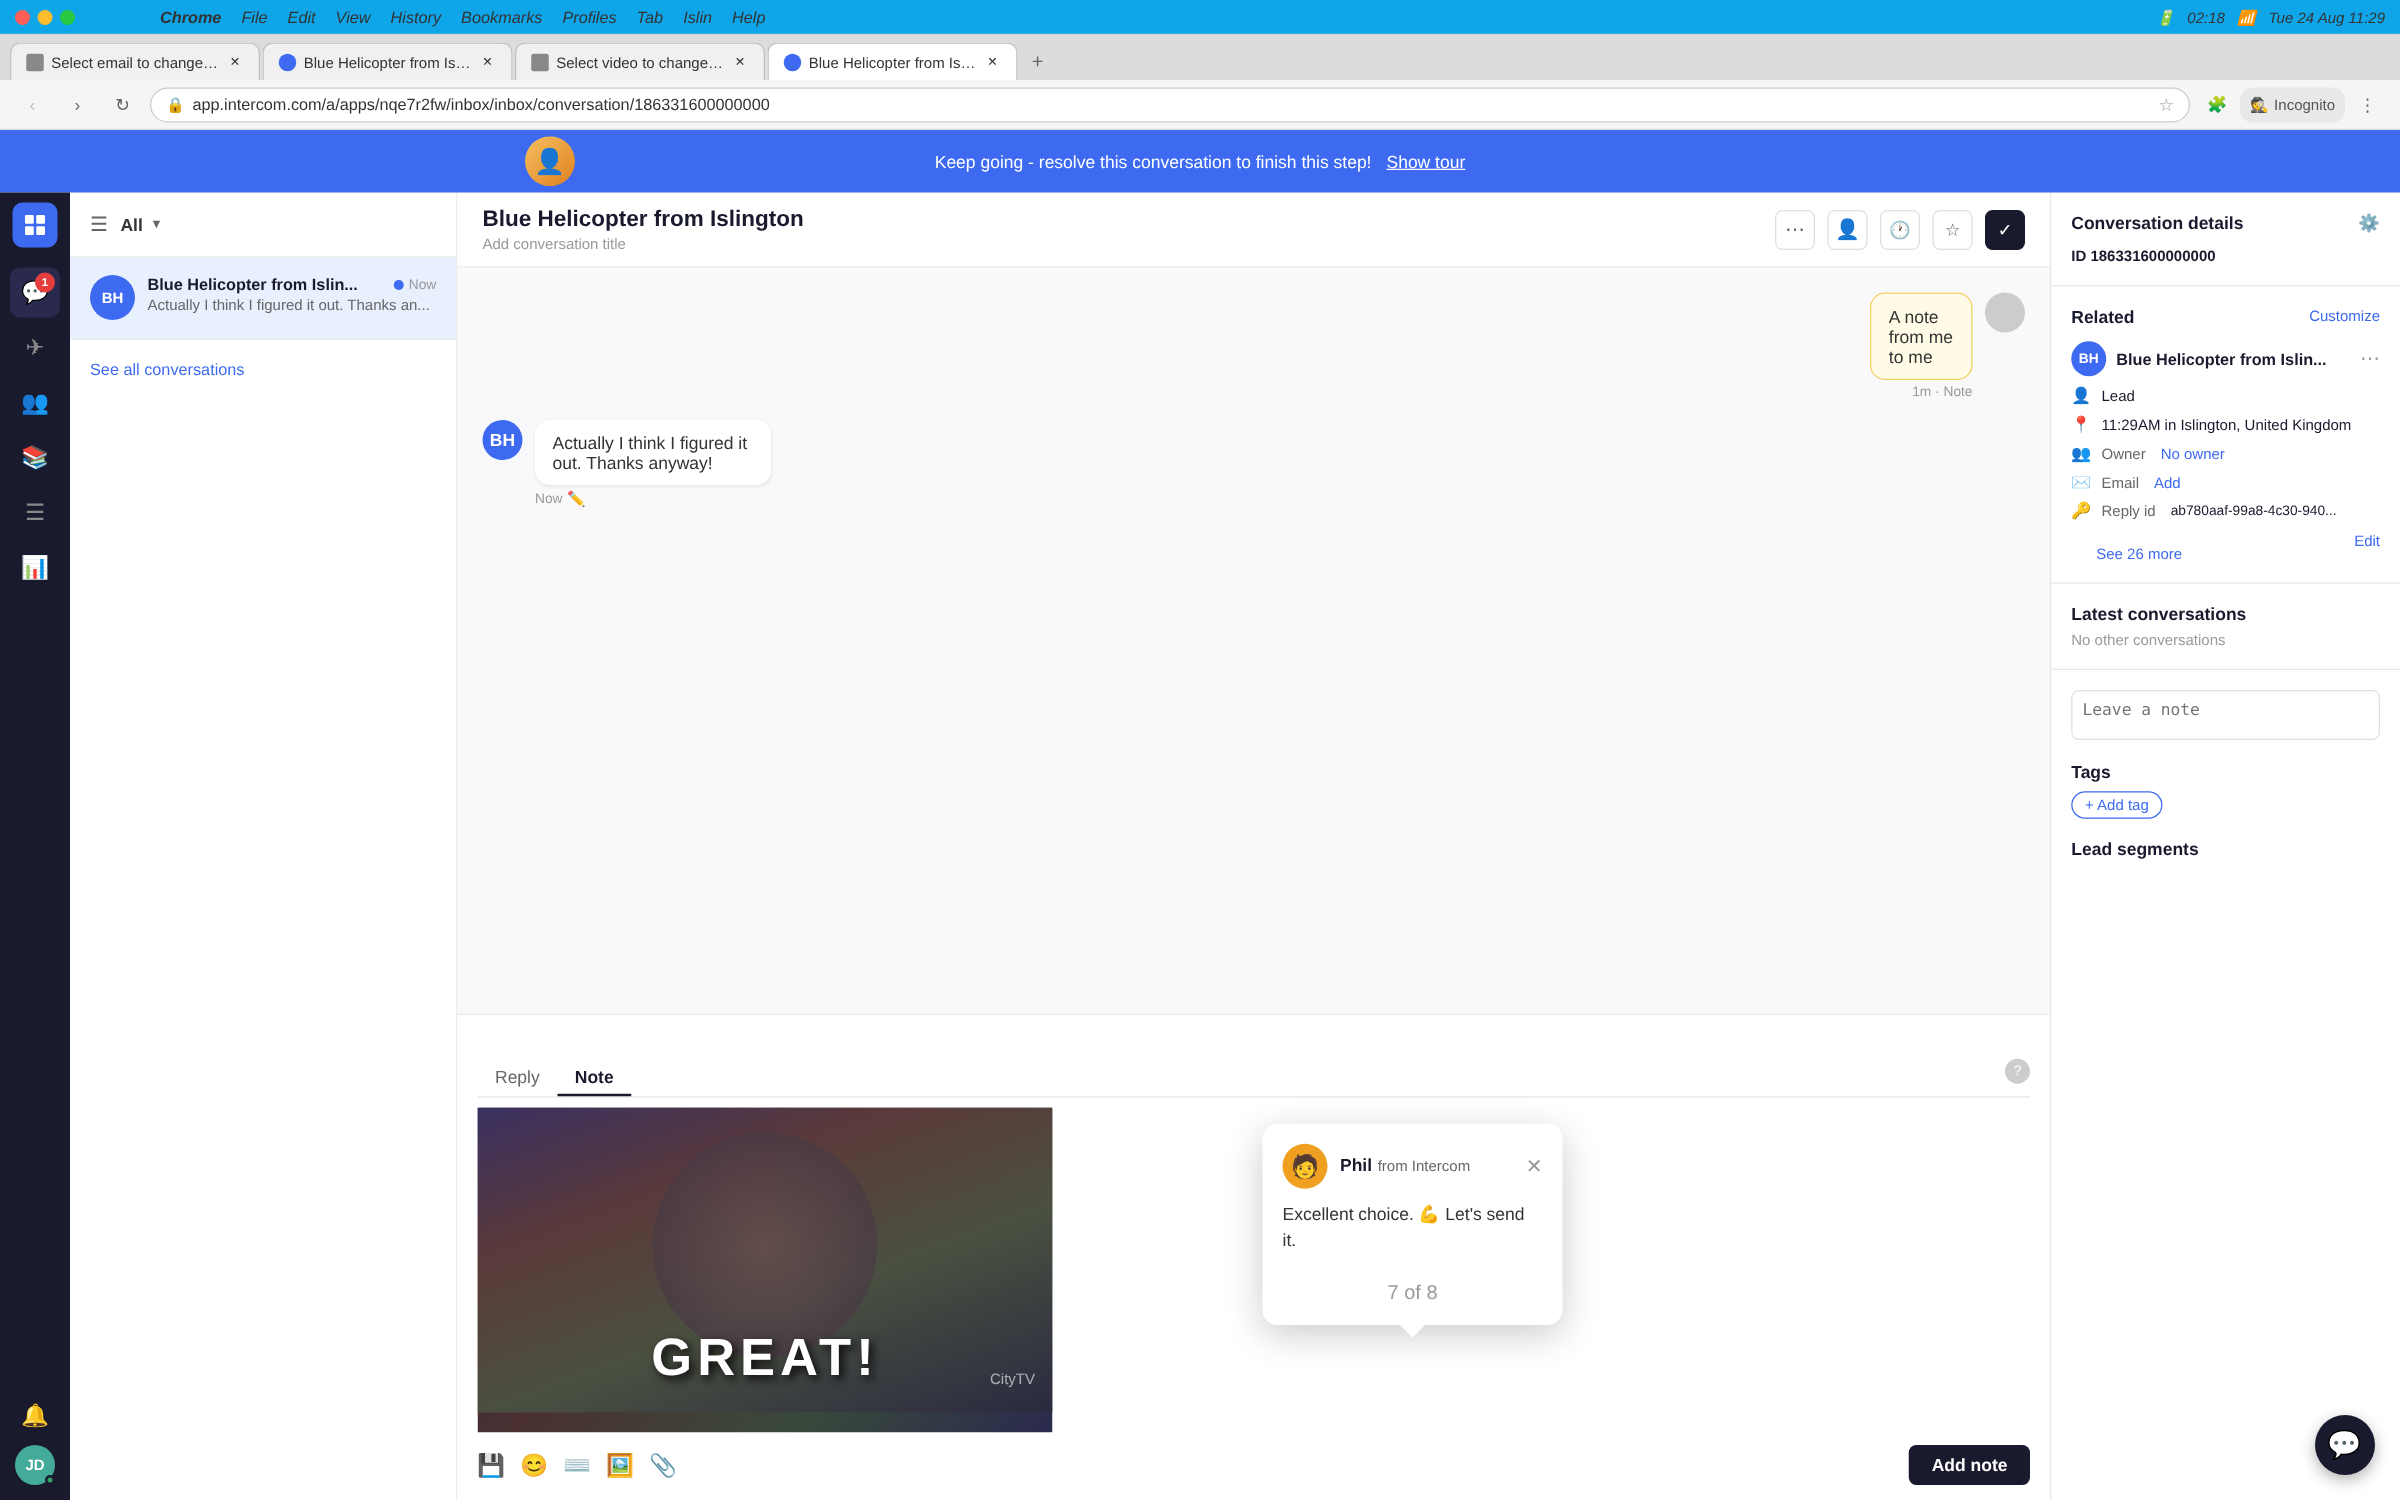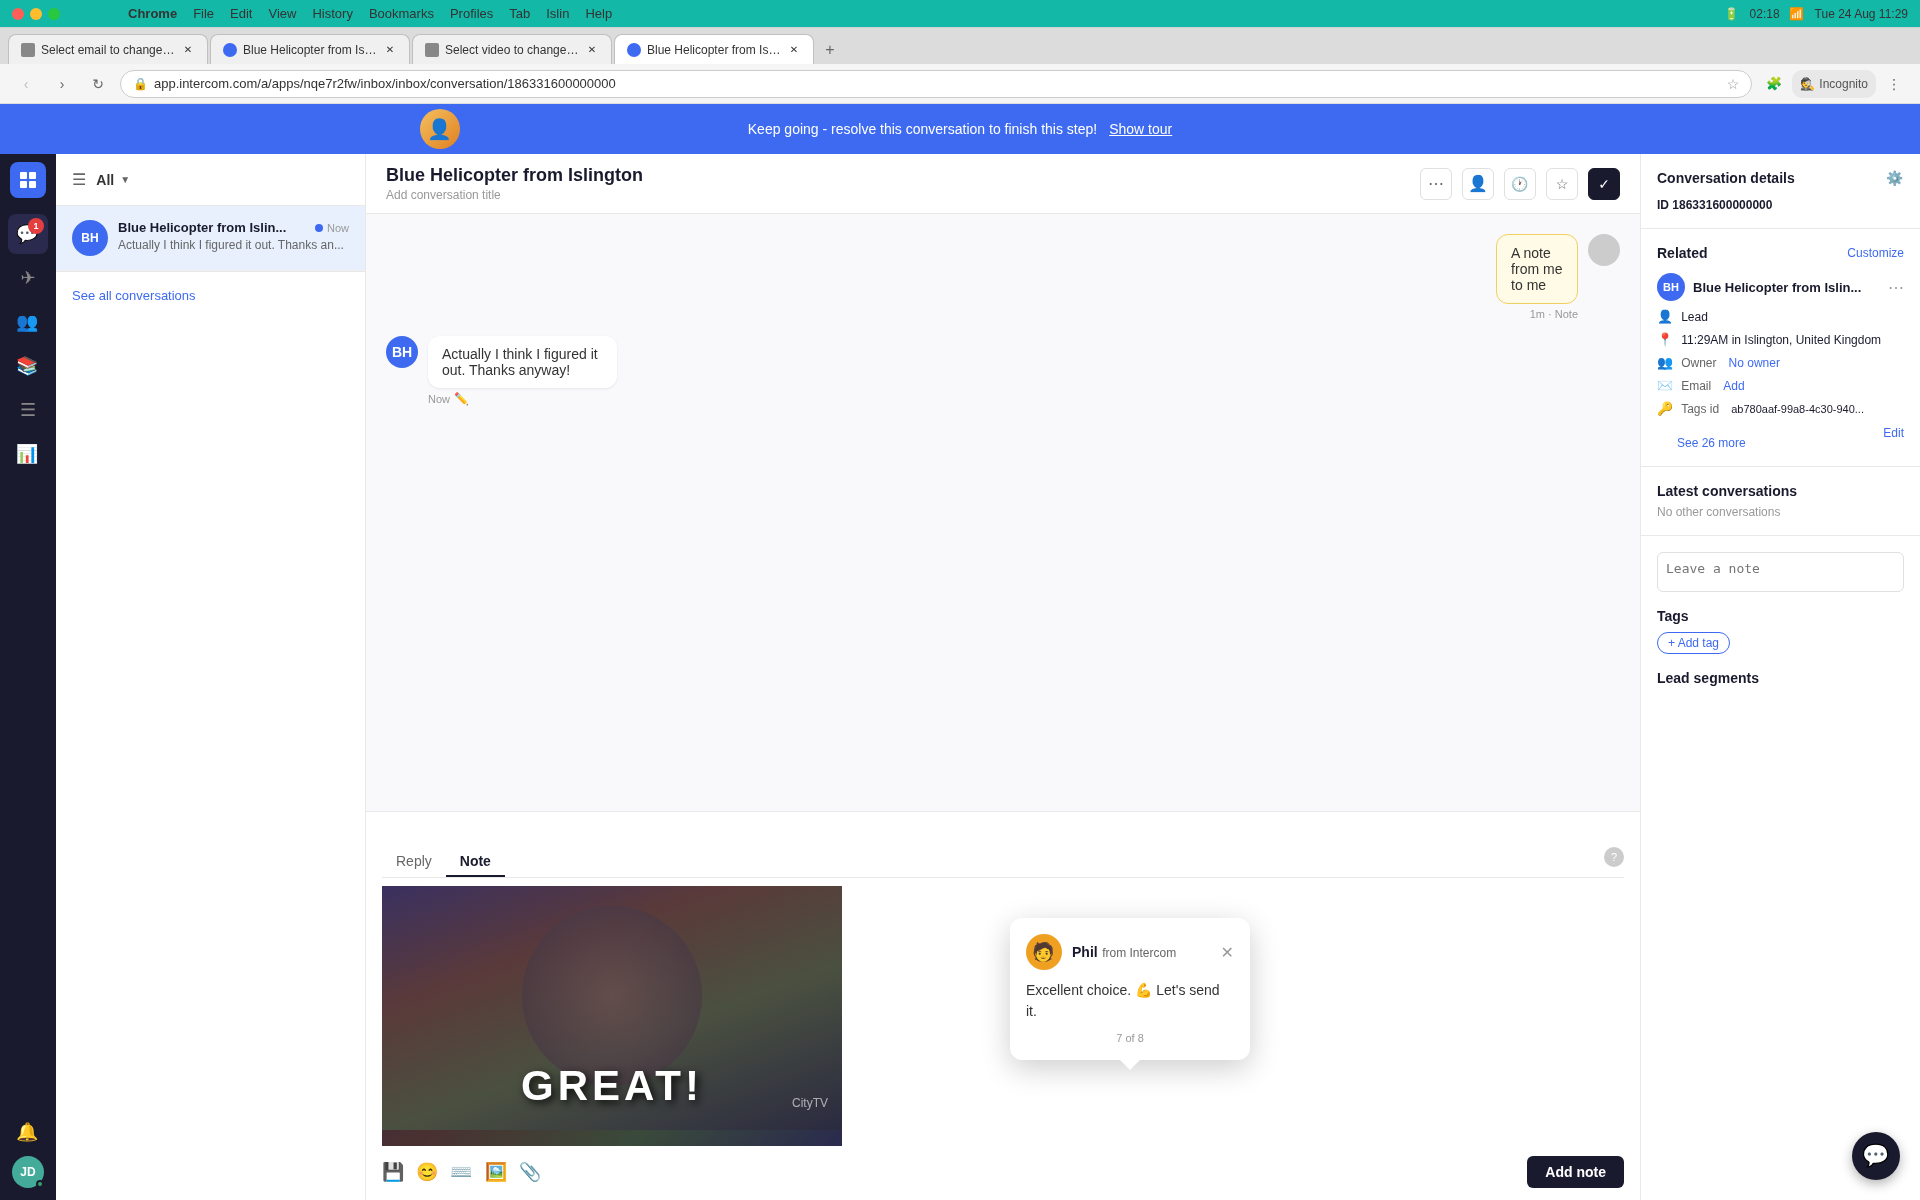--- a/index.html
+++ b/index.html
@@ -1,27 +1,28 @@
 <!DOCTYPE html>
 <html><head>
   <meta charset="utf-8">
   <style>
     * { box-sizing: border-box; margin: 0; padding: 0; }
     body { font-family: -apple-system, BlinkMacSystemFont, 'Segoe UI', sans-serif; background: #f0f0f0; width: 1920px; height: 1200px; overflow: hidden; position: relative; }
 
     
     .titlebar {
       height: 28px;
-      background: #14b8a6;
+      background: #0ea5e9;
       display: flex;
       align-items: center;
       padding: 0 12px;
       gap: 8px;
       border-bottom: 1px solid #d0d0d0;
       position: relative;
+      font-style: italic;
     }
     .titlebar-traffic {
       display: flex;
       gap: 6px;
     }
     .traffic-btn {
       width: 12px; height: 12px; border-radius: 50%; display: flex; align-items: center; justify-content: center;
     }
     .traffic-close { background: #ff5f57; }
     .traffic-min { background: #ffbd2e; }
@@ -402,21 +403,21 @@
     .tooltip-avatar {
       width: 36px; height: 36px; border-radius: 50%; overflow: hidden; background: #f0a020;
     }
     .tooltip-avatar-inner {
       width: 100%; height: 100%; display: flex; align-items: center; justify-content: center; font-size: 18px;
     }
     .tooltip-name { font-size: 14px; font-weight: 700; color: #1a1a2e; }
     .tooltip-from { font-size: 12px; color: #666; }
     .tooltip-close { margin-left: auto; cursor: pointer; font-size: 16px; color: #999; }
     .tooltip-body { font-size: 14px; color: #333; line-height: 1.5; }
-    .tooltip-progress { font-size: 11px; color: #999; text-align: center; margin-top: 10px; }
+    .tooltip-progress { font-size: 16px; color: #999; text-align: center; margin-top: 23px; }
     .tooltip-tail {
       position: absolute;
       bottom: -10px;
       left: 50%;
       transform: translateX(-50%);
       width: 0; height: 0;
       border-left: 10px solid transparent;
       border-right: 10px solid transparent;
       border-top: 10px solid #fff;
     }
@@ -705,21 +706,21 @@
         <span>Owner</span>
         <span class="rs-detail-value rs-link" style="margin-left:4px;">No owner</span>
       </div>
       <div class="rs-detail-row">
         <span class="rs-detail-icon">✉️</span>
         <span>Email</span>
         <span class="rs-detail-value rs-link" style="margin-left:4px;">Add</span>
       </div>
       <div class="rs-detail-row">
         <span class="rs-detail-icon">🔑</span>
-        <span>Tags id</span>
+        <span>Reply id</span>
         <span class="rs-detail-value" style="margin-left:4px;font-size:11px;">ab780aaf-99a8-4c30-940...</span>
       </div>
       <div style="display:flex;justify-content:space-between;margin-top:10px;">
         <span class="rs-see-more">See 26 more</span>
         <span class="rs-edit">Edit</span>
       </div>
     </div>
 
     <div class="rs-section">
       <div class="rs-latest-title">Latest conversations</div>

